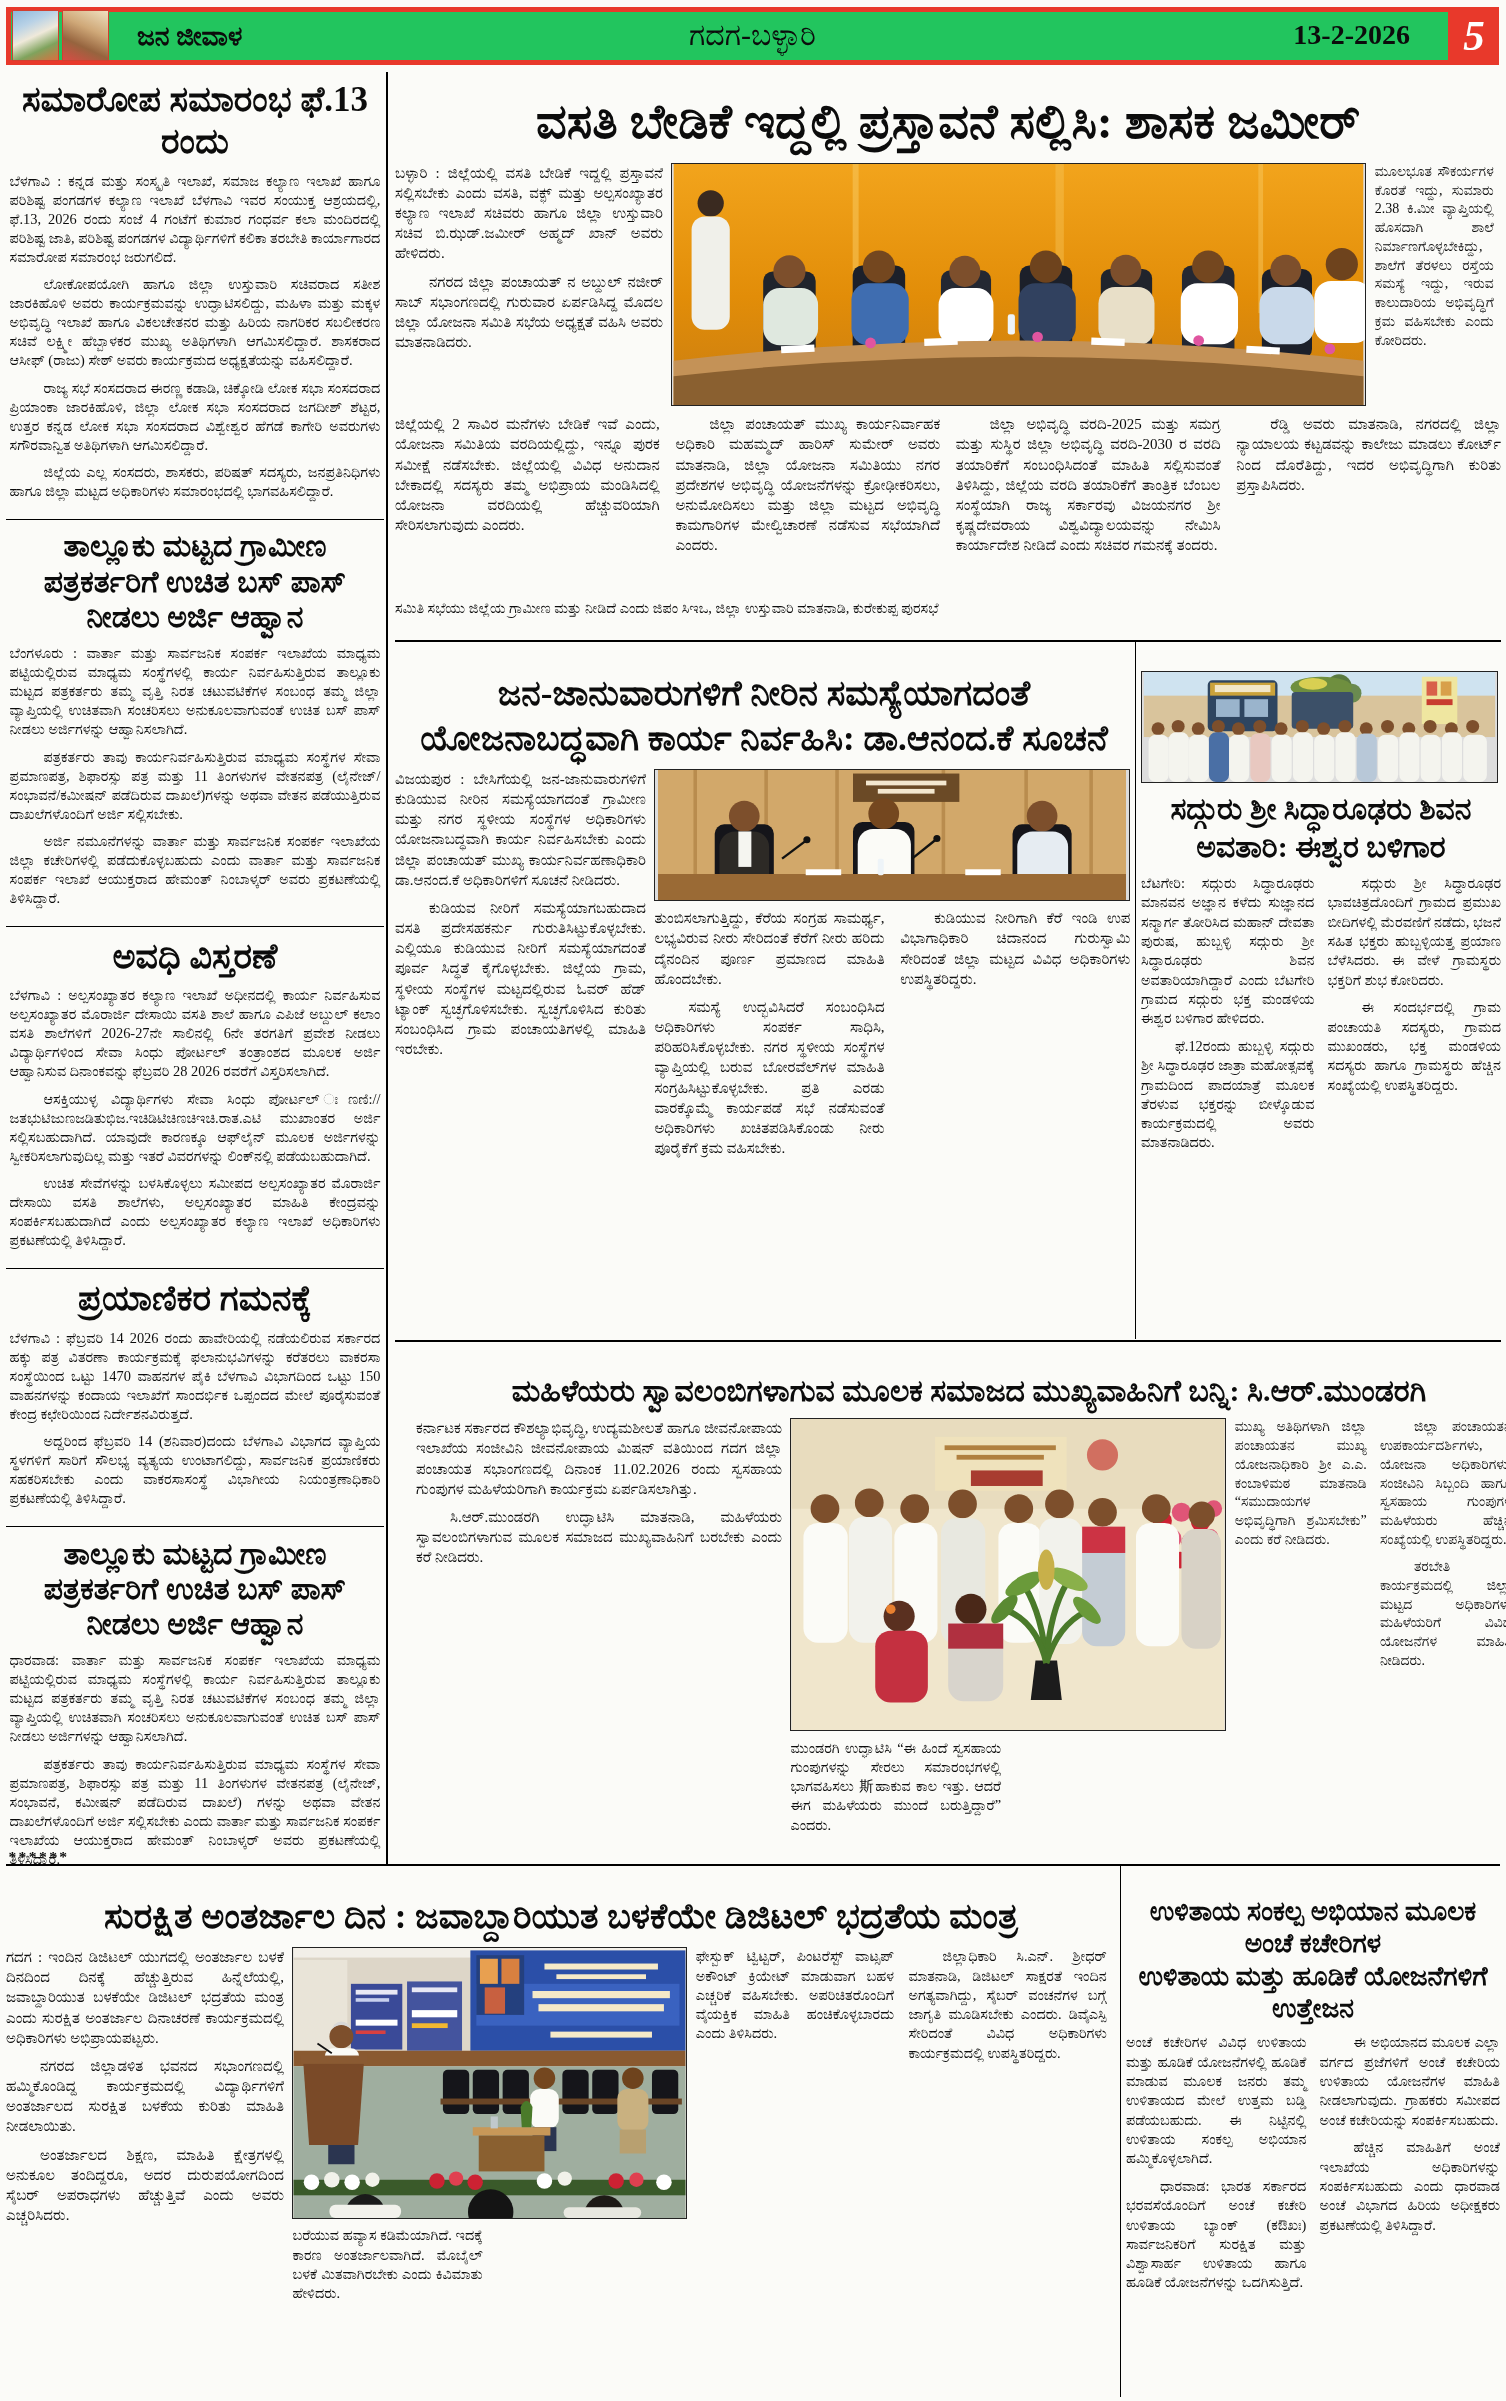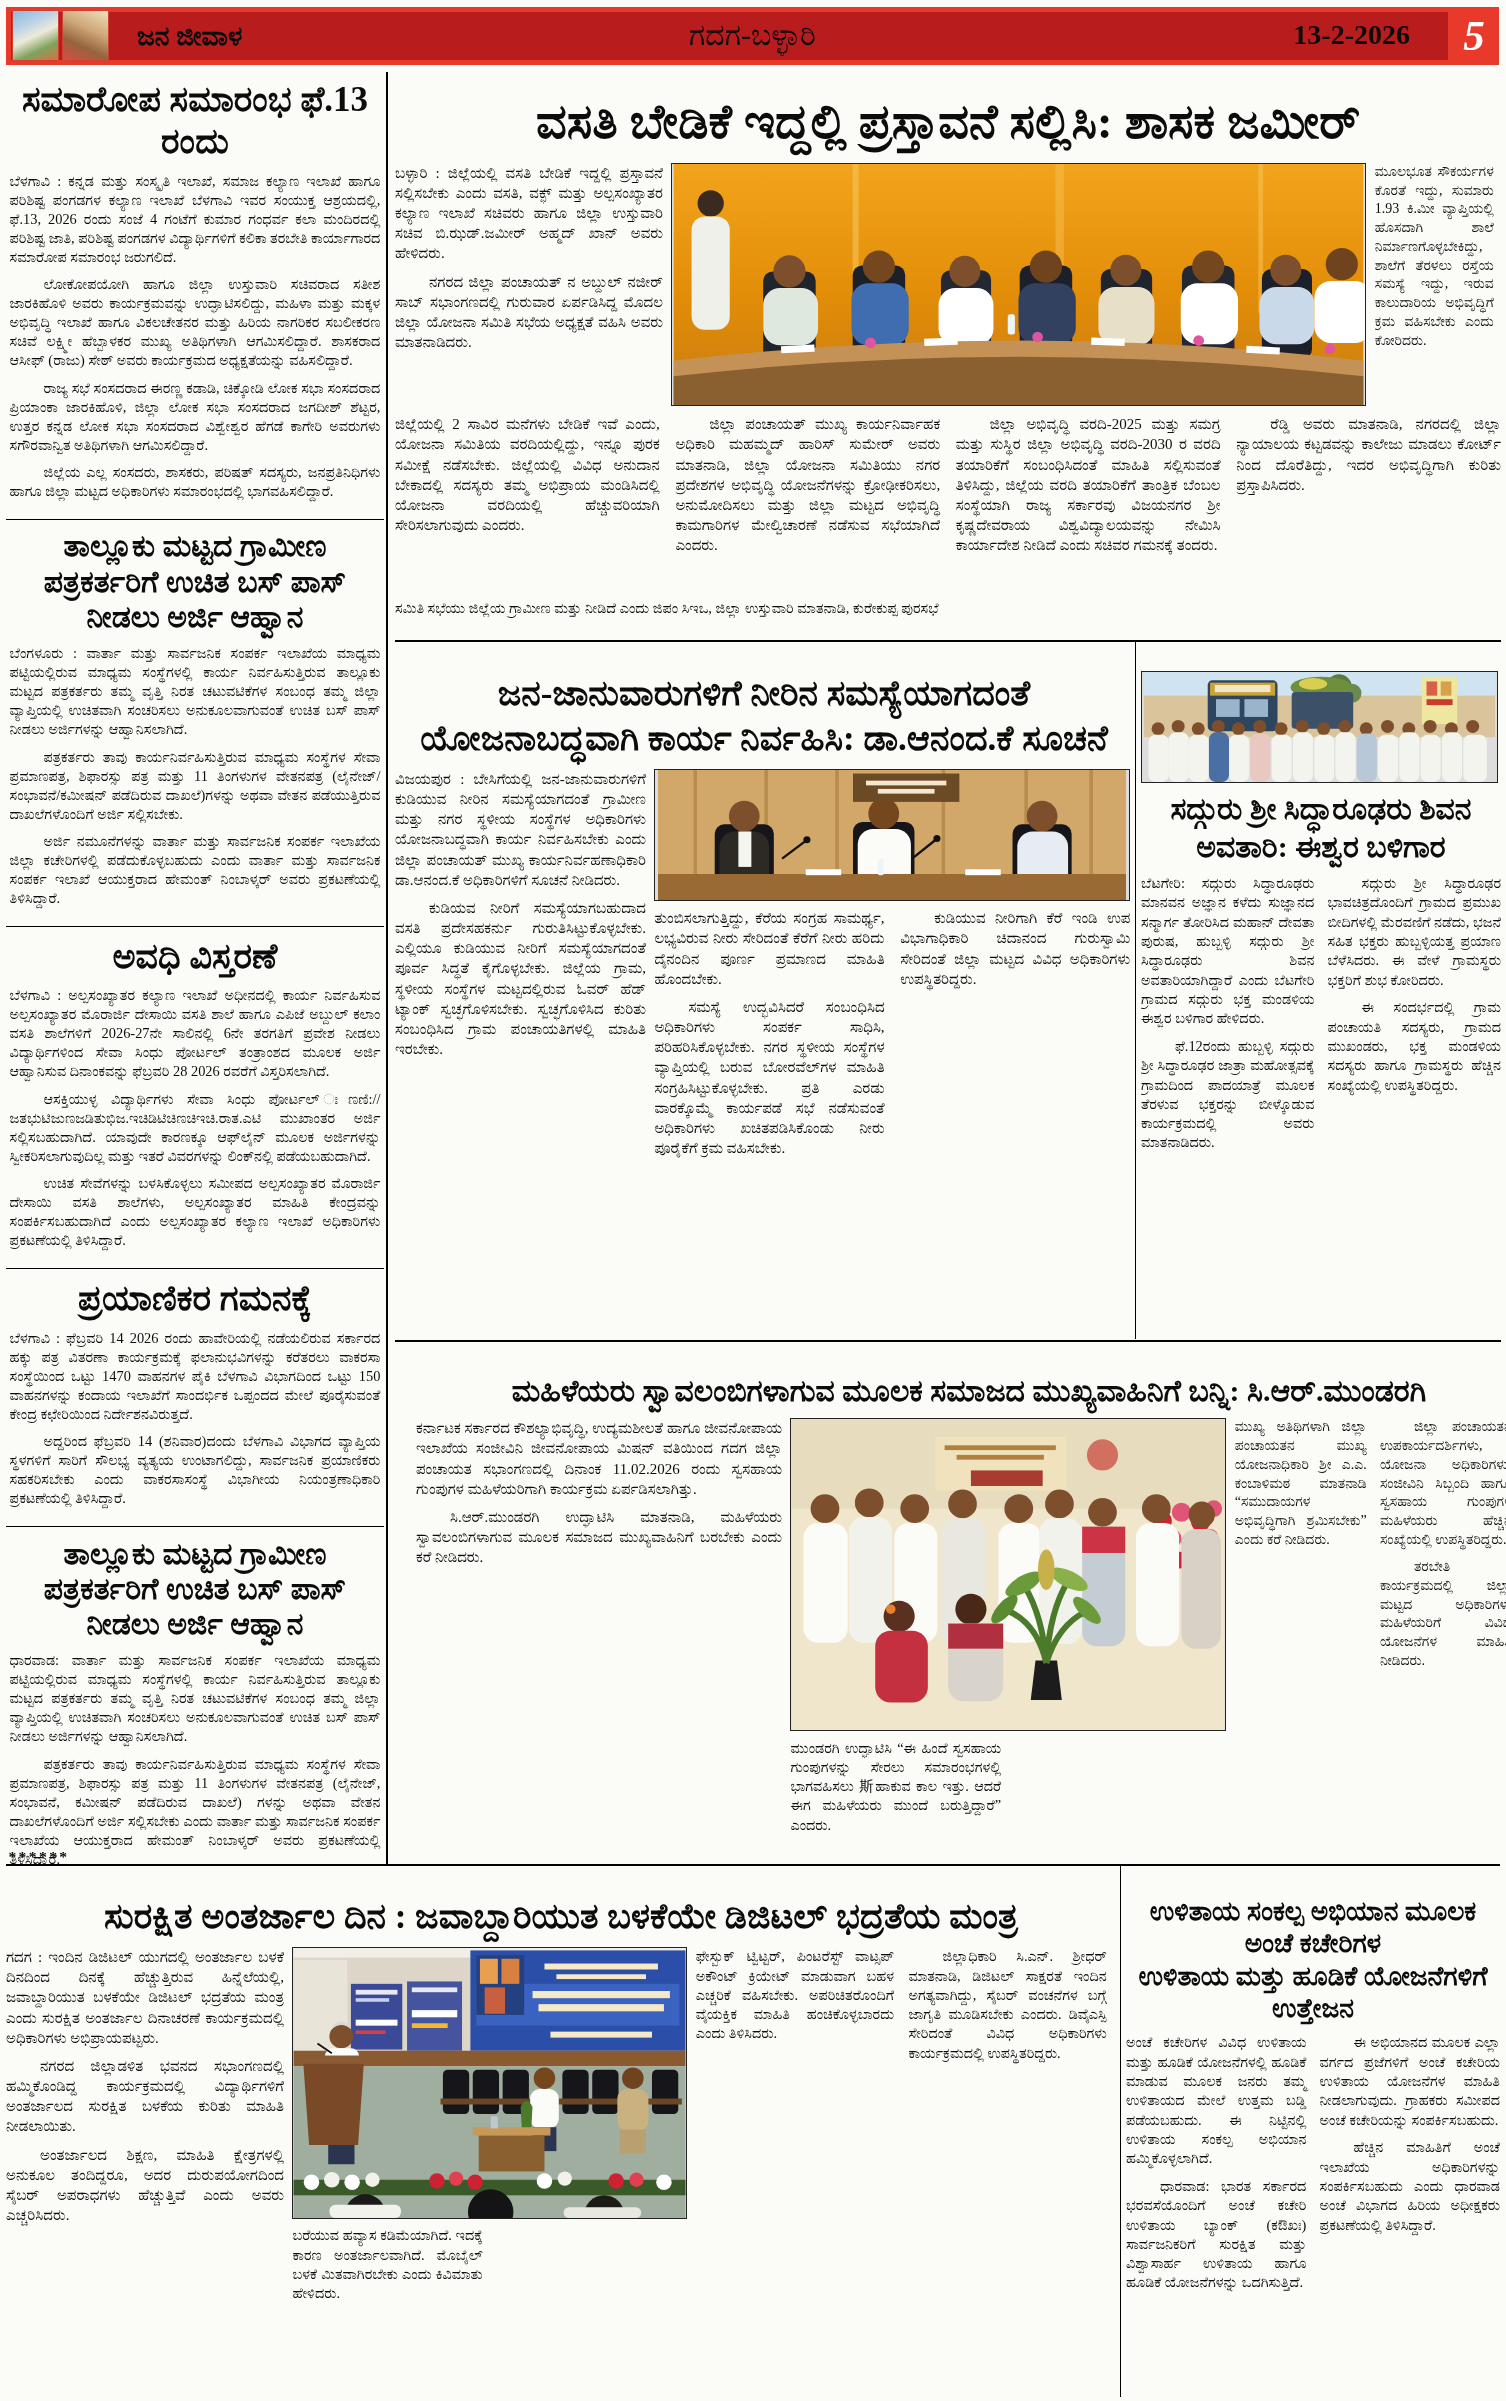--- a/index.html
+++ b/index.html
@@ -1,19 +1,19 @@
 <!DOCTYPE html>
 <html style="font-size:9.6px"><head>
 <meta charset="utf-8">
 <style>
   html,body{margin:0;padding:0;background:#888;}
   .page{position:relative;width:1506px;height:2401px;background:#fbfbf8;color:#0c0c0c;
         font-family:"Liberation Serif","DejaVu Serif",serif;overflow:hidden;}
   
-  .masthead{position:absolute;left:6px;top:7.2px;width:1493px;height:58px;background:#b91c1c;
+  .masthead{position:absolute;left:6px;top:7.2px;width:1493px;height:58px;background:#22c55e;
             border:5.4px solid #e8392b;box-sizing:border-box;}
   .logos{position:absolute;left:1.2px;top:-2.4px;display:flex;gap:2.4px;}
   .logo{width:47px;height:51px;border:1.2px solid #d04030;box-sizing:border-box;}
   .logo-1{background:linear-gradient(155deg,#8db8dc 0%,#b9d2e6 28%,#efe9da 50%,#7fa35d 74%,#d9703e 100%);}
   .logo-2{background:linear-gradient(205deg,#efe0bf 0%,#cfa878 38%,#96643e 68%,#d84c44 100%);}
   .mast-name{position:absolute;left:126px;top:8.4px;font-size:26.5px;font-weight:bold;}
   .mast-center{position:absolute;left:0;right:0;top:6px;text-align:center;font-size:30px;font-weight:normal;}
   .mast-date{position:absolute;right:84px;top:7.2px;font-size:28px;font-weight:bold;}
   .pagenum{position:absolute;right:-5.4px;top:-5.4px;height:58px;width:51px;background:#e8392b;color:#fff;
            display:flex;align-items:center;justify-content:center;font-size:43px;font-weight:bold;font-style:italic;}
@@ -180,21 +180,21 @@
         <rect x="420" y="292" width="56" height="12" fill="#fff" transform="rotate(-2 448 298)"></rect>
         <rect x="700" y="292" width="56" height="12" fill="#fff" transform="rotate(2 728 298)"></rect>
         <rect x="960" y="306" width="56" height="12" fill="#fff" transform="rotate(3 988 312)"></rect>
         <circle cx="330" cy="300" r="9" fill="#e055a0"></circle>
           <circle cx="610" cy="290" r="9" fill="#e055a0"></circle>
         <circle cx="880" cy="296" r="9" fill="#e055a0"></circle>
           <circle cx="1100" cy="310" r="9" fill="#e055a0"></circle>
         <rect x="560" y="252" width="12" height="34" rx="4" fill="#eef4f8"></rect>
       </svg>
       <div class="clip" style="width:119px;height:243px;font-size:14px;">
-          <p class="para">ಮೂಲಭೂತ ಸೌಕರ್ಯಗಳ ಕೊರತೆ ಇದ್ದು, ಸುಮಾರು 1.93 ಕಿ.ಮೀ ವ್ಯಾಪ್ತಿಯಲ್ಲಿ ಹೊಸದಾಗಿ ಶಾಲೆ ನಿರ್ಮಾಣಗೊಳ್ಳಬೇಕಿದ್ದು, ಶಾಲೆಗೆ ತೆರಳಲು ರಸ್ತೆಯ ಸಮಸ್ಯೆ ಇದ್ದು, ಇರುವ ಕಾಲುದಾರಿಯ ಅಭಿವೃದ್ಧಿಗೆ ಕ್ರಮ ವಹಿಸಬೇಕು ಎಂದು ಕೋರಿದರು.</p>
+          <p class="para">ಮೂಲಭೂತ ಸೌಕರ್ಯಗಳ ಕೊರತೆ ಇದ್ದು, ಸುಮಾರು 2.38 ಕಿ.ಮೀ ವ್ಯಾಪ್ತಿಯಲ್ಲಿ ಹೊಸದಾಗಿ ಶಾಲೆ ನಿರ್ಮಾಣಗೊಳ್ಳಬೇಕಿದ್ದು, ಶಾಲೆಗೆ ತೆರಳಲು ರಸ್ತೆಯ ಸಮಸ್ಯೆ ಇದ್ದು, ಇರುವ ಕಾಲುದಾರಿಯ ಅಭಿವೃದ್ಧಿಗೆ ಕ್ರಮ ವಹಿಸಬೇಕು ಎಂದು ಕೋರಿದರು.</p>
         </div>
     </div>
     <div class="cols clip" style="margin-top:8.4px;height:180px;column-count:4;column-gap:15.6px;">
         <p class="para">ಜಿಲ್ಲೆಯಲ್ಲಿ 2 ಸಾವಿರ ಮನೆಗಳು ಬೇಡಿಕೆ ಇವೆ ಎಂದು, ಯೋಜನಾ ಸಮಿತಿಯ ವರದಿಯಲ್ಲಿದ್ದು, ಇನ್ನೂ ಪುರಕ ಸಮೀಕ್ಷೆ ನಡೆಸಬೇಕು. ಜಿಲ್ಲೆಯಲ್ಲಿ ವಿವಿಧ ಅನುದಾನ ಬೇಕಾದಲ್ಲಿ ಸದಸ್ಯರು ತಮ್ಮ ಅಭಿಪ್ರಾಯ ಮಂಡಿಸಿದಲ್ಲಿ ಯೋಜನಾ ವರದಿಯಲ್ಲಿ ಹೆಚ್ಚುವರಿಯಾಗಿ ಸೇರಿಸಲಾಗುವುದು ಎಂದರು.</p>
         <p class="para">ಜಿಲ್ಲಾ ಪಂಚಾಯತ್ ಮುಖ್ಯ ಕಾರ್ಯನಿರ್ವಾಹಕ ಅಧಿಕಾರಿ ಮಹಮ್ಮದ್ ಹಾರಿಸ್ ಸುಮೇರ್ ಅವರು ಮಾತನಾಡಿ, ಜಿಲ್ಲಾ ಯೋಜನಾ ಸಮಿತಿಯು ನಗರ ಪ್ರದೇಶಗಳ ಅಭಿವೃದ್ಧಿ ಯೋಜನೆಗಳನ್ನು ಕ್ರೋಢೀಕರಿಸಲು, ಅನುಮೋದಿಸಲು ಮತ್ತು ಜಿಲ್ಲಾ ಮಟ್ಟದ ಅಭಿವೃದ್ಧಿ ಕಾಮಗಾರಿಗಳ ಮೇಲ್ವಿಚಾರಣೆ ನಡೆಸುವ ಸಭೆಯಾಗಿದೆ ಎಂದರು.</p>
         <p class="para">ಜಿಲ್ಲಾ ಅಭಿವೃದ್ಧಿ ವರದಿ-2025 ಮತ್ತು ಸಮಗ್ರ ಮತ್ತು ಸುಸ್ಥಿರ ಜಿಲ್ಲಾ ಅಭಿವೃದ್ಧಿ ವರದಿ-2030 ರ ವರದಿ ತಯಾರಿಕೆಗೆ ಸಂಬಂಧಿಸಿದಂತೆ ಮಾಹಿತಿ ಸಲ್ಲಿಸುವಂತೆ ತಿಳಿಸಿದ್ದು, ಜಿಲ್ಲೆಯ ವರದಿ ತಯಾರಿಕೆಗೆ ತಾಂತ್ರಿಕ ಬೆಂಬಲ ಸಂಸ್ಥೆಯಾಗಿ ರಾಜ್ಯ ಸರ್ಕಾರವು ವಿಜಯನಗರ ಶ್ರೀ ಕೃಷ್ಣದೇವರಾಯ ವಿಶ್ವವಿದ್ಯಾಲಯವನ್ನು ನೇಮಿಸಿ ಕಾರ್ಯಾದೇಶ ನೀಡಿದೆ ಎಂದು ಸಚಿವರ ಗಮನಕ್ಕೆ ತಂದರು.</p>
         <p class="para">ರೆಡ್ಡಿ ಅವರು ಮಾತನಾಡಿ, ನಗರದಲ್ಲಿ ಜಿಲ್ಲಾ ನ್ಯಾಯಾಲಯ ಕಟ್ಟಡವನ್ನು ಕಾಲೇಜು ಮಾಡಲು ಕೋರ್ಟ್ ನಿಂದ ದೊರೆತಿದ್ದು, ಇದರ ಅಭಿವೃದ್ಧಿಗಾಗಿ ಕುರಿತು ಪ್ರಸ್ತಾಪಿಸಿದರು.</p>
       </div>
     <div class="closing-line">ಸಮಿತಿ ಸಭೆಯು ಜಿಲ್ಲೆಯ ಗ್ರಾಮೀಣ ಮತ್ತು ನೀಡಿದೆ ಎಂದು ಜಿಪಂ ಸಿಇಒ, ಜಿಲ್ಲಾ ಉಸ್ತುವಾರಿ ಮಾತನಾಡಿ, ಕುರೇಕುಪ್ಪ ಪುರಸಭೆ</div>
   </div>

